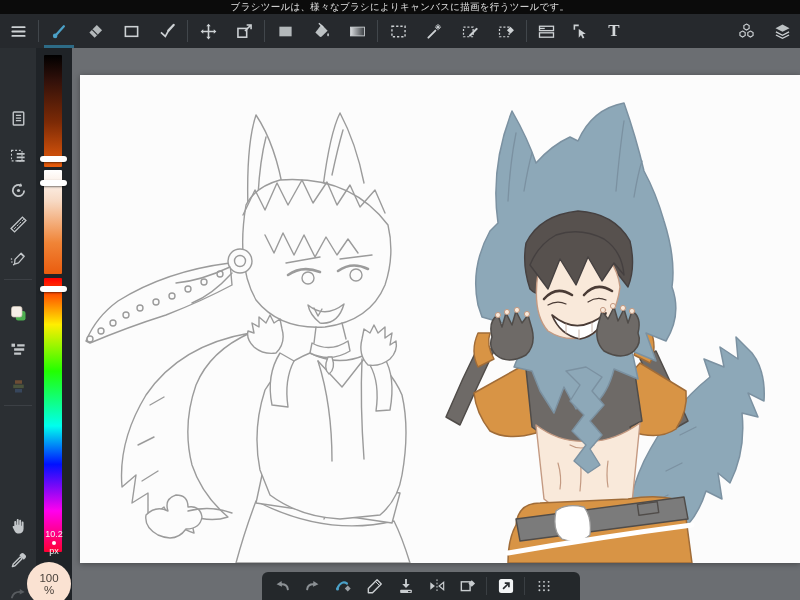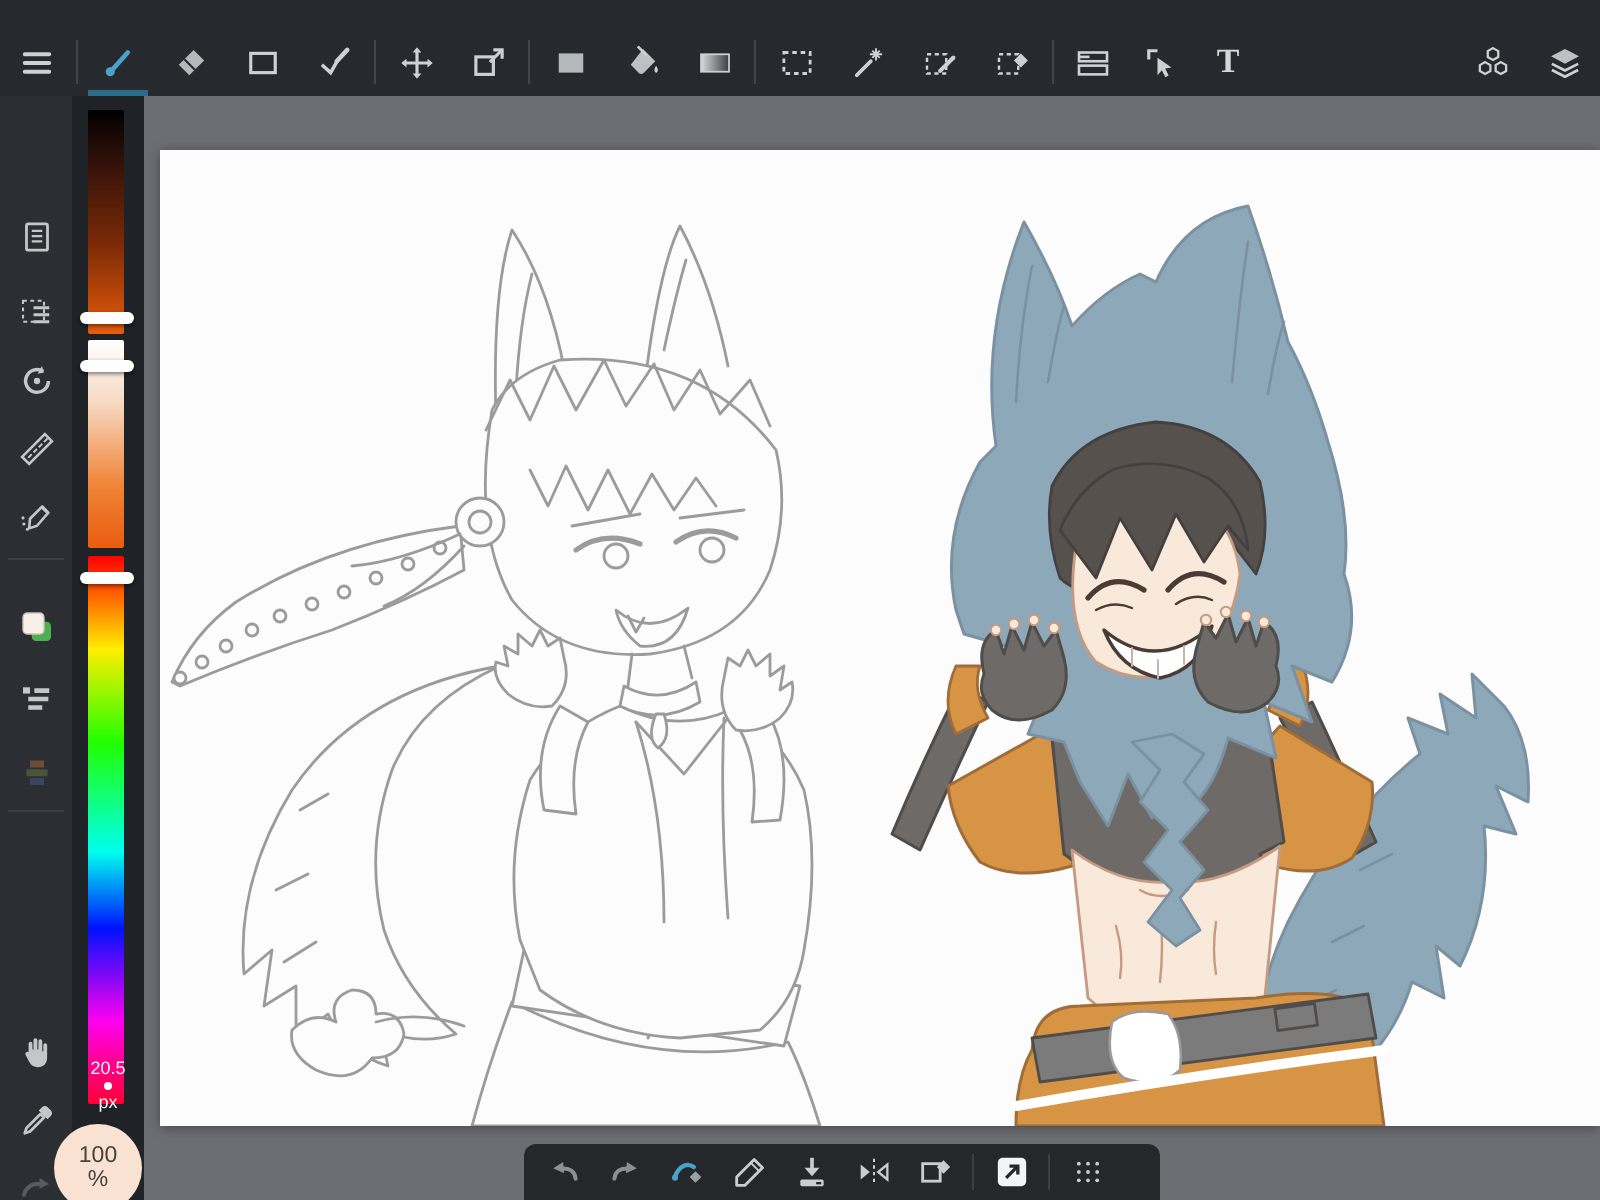--- a/index.html
+++ b/index.html
@@ -53,20 +53,23 @@
          color:#c9cdd0;background:transparent;border:none;padding:0;flex:0 0 auto;}
   .btool.gray{color:#8b9094;}
   .bic{width:20px;height:20px;display:block;}
   .bdiv{width:1px;height:18px;background:#3a3f43;margin:0 3px;flex:0 0 auto;}
 </style>
 </head>
 <body>
 
 <div id="app">
 
+  <div id="infobar">
+    <span>ブラシツールは、様々なブラシによりキャンバスに描画を行うツールです。</span>
+  </div>
 
   <div id="toolbar">
     <button class="tool">
         <span>
           <svg class="ic" viewBox="0 0 24 24">
             <path d="M5 7h14M5 12h14M5 17h14" stroke="currentColor" stroke-width="2.2" stroke-linecap="round"></path>
           </svg>
         </span>
       </button>
     <div class="vdiv"></div>
@@ -322,21 +325,21 @@
   </div>
 
   <div id="colorcol">
     <div id="slShade" class="slider"></div>
     <div id="hShade" class="handle"></div>
     <div id="slTint" class="slider"></div>
     <div id="hTint" class="handle"></div>
     <div id="slHue" class="slider"></div>
     <div id="hHue" class="handle"></div>
     <div id="sizeLabel">
-      <div>20.5</div>
+      <div>10.2</div>
       <div id="sizeDot"></div>
       <div>px</div>
     </div>
   </div>
 
   <button id="zoomBadge">
     <span>100</span>
     <span>%</span>
   </button>
 

